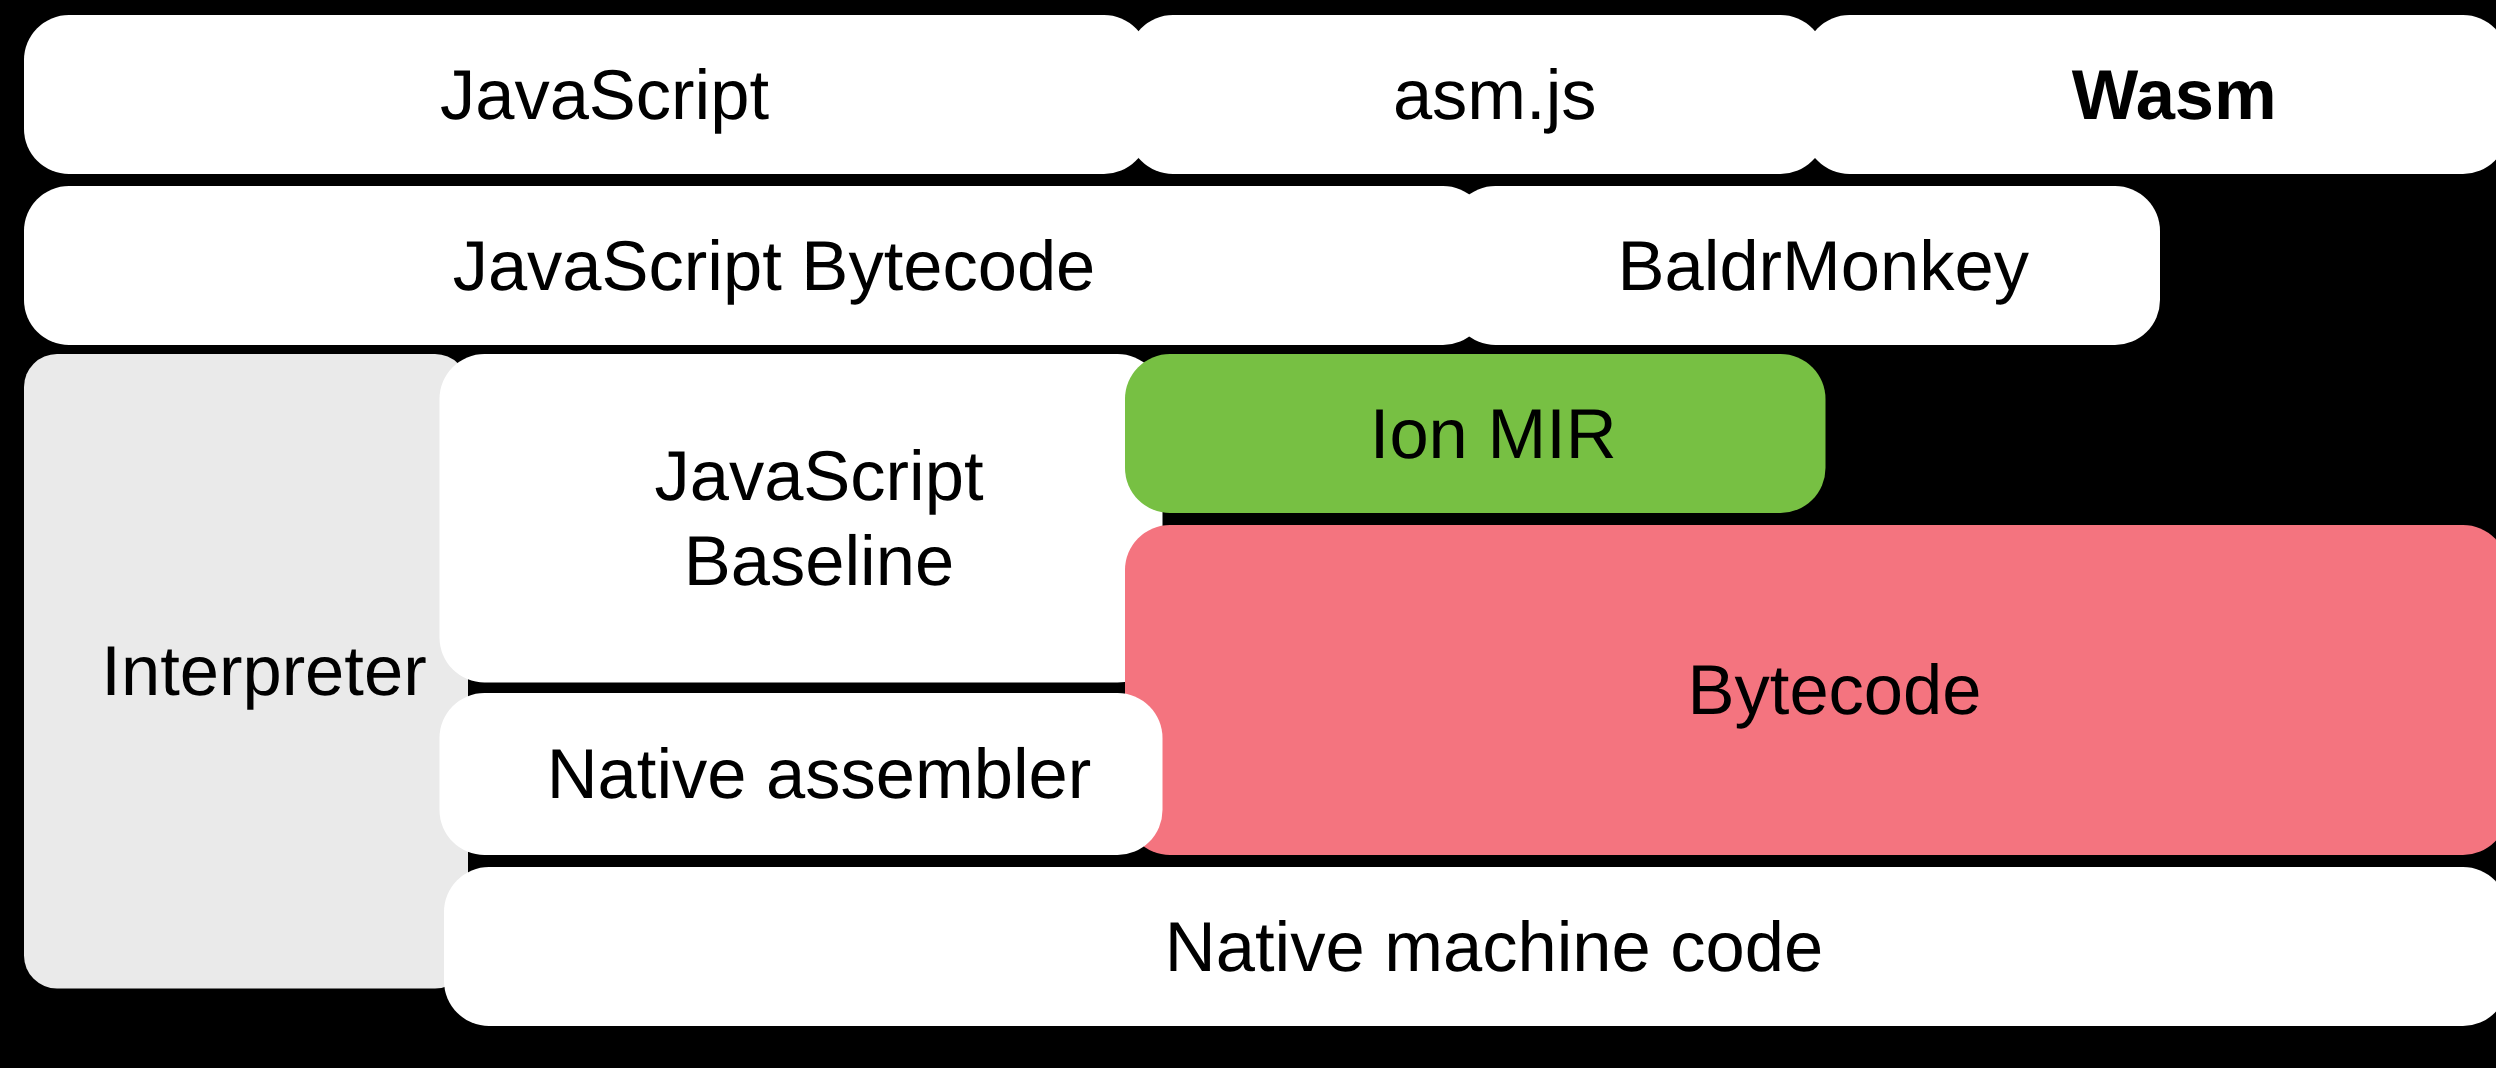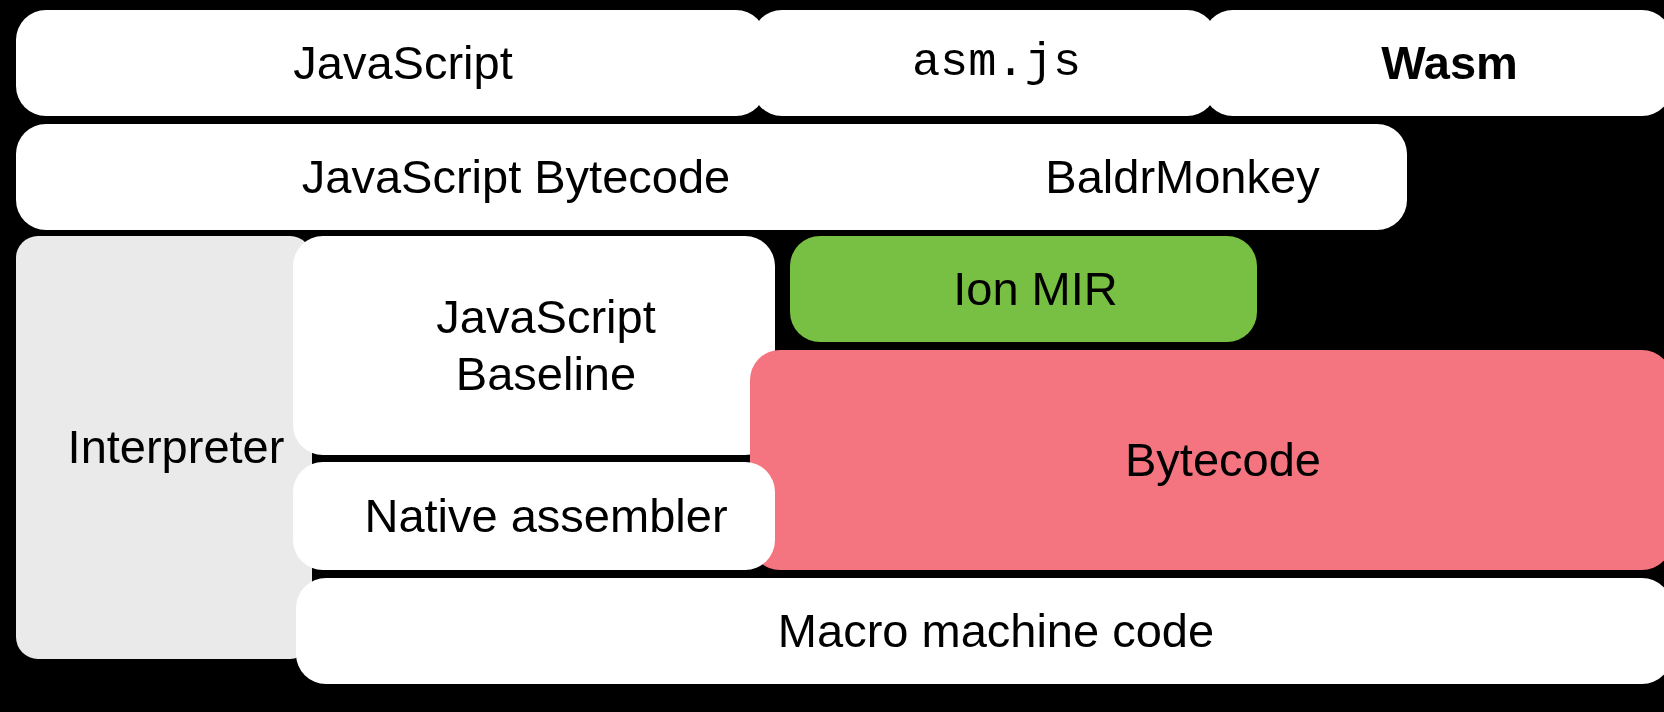--- a/index.html
+++ b/index.html
@@ -29,38 +29,38 @@
     line-height: 1.2;
     color: var(--text, #000000);
     white-space: pre-line;
     text-align: center;
     letter-spacing: 0;
   }
   #box-javascript            { left: 16px;   top: 10px;  width: 726px;  height: 106px; }
   #box-asmjs                 { left: 752px;  top: 10px;  width: 441px;  height: 106px; }
   #box-wasm                  { left: 1203px; top: 10px;  width: 445px;  height: 106px; font-weight: bold; }
   #box-javascript-bytecode   { left: 16px;   top: 124px; width: 952px;  height: 106px; }
-  #box-baldrmonkey           { left: 934px;  top: 124px; width: 449px;  height: 106px; }
+  #box-baldrmonkey           { left: 967px;  top: 124px; width: 449px;  height: 106px; }
   #box-interpreter           { left: 16px;   top: 236px; width: 272px;  height: 423px; border-radius: 22px; }
   #box-javascript-baseline   { left: 293px;  top: 236px; width: 458px;  height: 219px; }
   #box-ion-mir               { left: 750px;  top: 236px; width: 443px;  height: 106px; }
   #box-cranelift             { left: 750px;  top: 350px; width: 898px;  height: 220px; }
   #box-macro-assembler       { left: 293px;  top: 462px; width: 458px;  height: 108px; }
   #box-native-machine-code   { left: 296px;  top: 578px; width: 1352px; height: 106px; }
 </style>
 </head>
 <body>
 
 <div class="canvas">
 
   <div class="box" id="box-javascript" style="background: rgb(255, 255, 255);">
     <span class="label">JavaScript</span>
   </div>
 
-  <div class="box" id="box-asmjs" style="background: rgb(255, 255, 255); font-family: Liberation Mono, monospace;">
+  <div class="box" id="box-asmjs" style="background: rgb(255, 255, 255);">
     <span class="label">asm.js</span>
   </div>
 
   <div class="box" id="box-wasm" style="background: rgb(255, 255, 255);">
     <span class="label">Wasm</span>
   </div>
 
   <div class="box" id="box-javascript-bytecode" style="background: rgb(255, 255, 255);">
     <span class="label">JavaScript Bytecode</span>
   </div>
@@ -71,29 +71,29 @@
 
   <div class="box" id="box-interpreter" style="background: rgb(234, 234, 234);">
     <span class="label">Interpreter</span>
   </div>
 
   <div class="box" id="box-javascript-baseline" style="background: rgb(255, 255, 255);">
     <span class="label">JavaScript
 Baseline</span>
   </div>
 
-  <div class="box" id="box-ion-mir" style="background: rgb(119, 192, 67); margin-left: 40px;">
+  <div class="box" id="box-ion-mir" style="background: rgb(119, 192, 67);">
     <span class="label">Ion MIR</span>
   </div>
 
   <div class="box" id="box-cranelift" style="background: rgb(244, 116, 127);">
     <span class="label">Bytecode</span>
   </div>
 
   <div class="box" id="box-macro-assembler" style="background: rgb(255, 255, 255);">
     <span class="label">Native assembler</span>
   </div>
 
   <div class="box" id="box-native-machine-code" style="background: rgb(255, 255, 255);">
-    <span class="label">Macro machine code</span>
+    <span class="label">Native machine code</span>
   </div>
 
 </div>
 
 </body></html>

